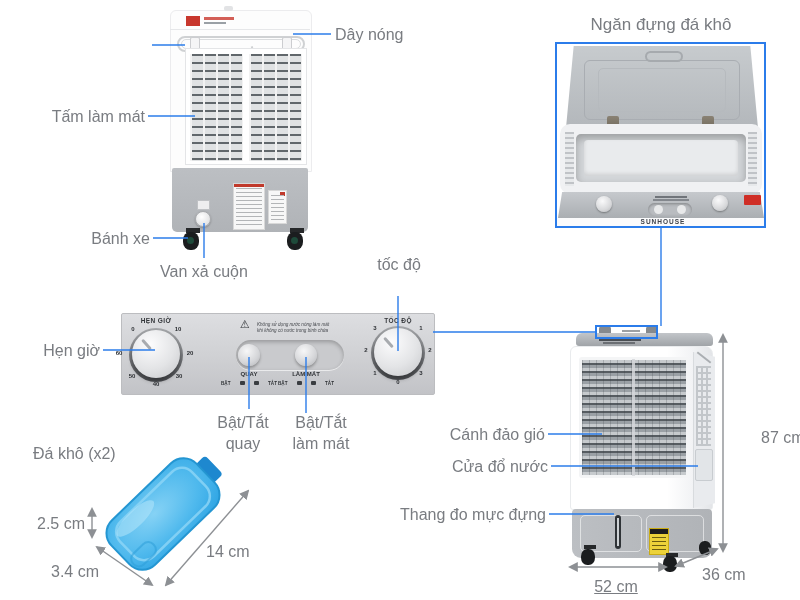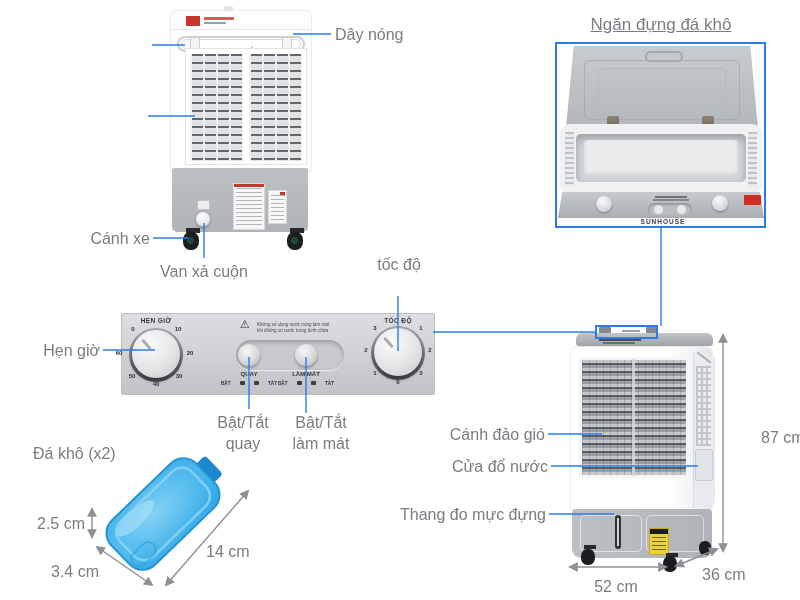--- a/index.html
+++ b/index.html
@@ -252,24 +252,25 @@
       <line x1="723" y1="335" x2="723" y2="551" marker-start="url(#ah)" marker-end="url(#ah)"></line>
       <line x1="570" y1="567" x2="666" y2="567" marker-start="url(#ah)" marker-end="url(#ah)"></line>
       <line x1="676" y1="566" x2="717" y2="549" marker-start="url(#ah)" marker-end="url(#ah)"></line>
       <line x1="92" y1="509" x2="92" y2="537" marker-start="url(#ah)" marker-end="url(#ah)"></line>
       <line x1="97" y1="547" x2="152" y2="585" marker-start="url(#ah)" marker-end="url(#ah)"></line>
       <line x1="248" y1="491" x2="166" y2="585" marker-start="url(#ah)" marker-end="url(#ah)"></line>
     </g>
   </svg>
 
   <div class="lbl" style="left:335px;top:24px;">Dây nóng</div>
-  <div class="lbl r" style="right:650px;top:228px;">Cánh xe</div>
+  <div class="lbl r" style="right:655px;top:106px;">Tấm làm mát</div>
+  <div class="lbl r" style="right:650px;top:228px;">Bánh xe</div>
   <div class="lbl c" style="left:129px;top:261px;width:150px;">Van xả cuộn</div>
 
-  <div class="lbl c" style="left:561px;top:14px;width:200px;font-size:17px;text-decoration:underline;">Ngăn đựng đá khô</div>
+  <div class="lbl c" style="left:561px;top:14px;width:200px;font-size:17px;">Ngăn đựng đá khô</div>
 
   <div class="lbl r" style="right:700px;top:340px;">Hẹn giờ</div>
   <div class="lbl c" style="left:349px;top:254px;width:100px;">
     <div>tốc độ</div>
   </div>
   <div class="lbl c" style="left:203px;top:412px;width:80px;">
     <div>Bật/Tắt</div>
     <div>quay</div>
   </div>
   <div class="lbl c" style="left:276px;top:412px;width:90px;">
@@ -279,16 +280,16 @@
 
   <div class="lbl" style="left:33px;top:443px;">Đá khô (x2)</div>
   <div class="lbl r" style="right:715px;top:513px;">2.5 cm</div>
   <div class="lbl c" style="left:35px;top:561px;width:80px;">3.4 cm</div>
   <div class="lbl" style="left:206px;top:541px;">14 cm</div>
 
   <div class="lbl r" style="right:252px;top:456px;">Cửa đổ nước</div>
   <div class="lbl r" style="right:255px;top:424px;">Cánh đảo gió</div>
   <div class="lbl r" style="right:254px;top:504px;">Thang đo mực đựng</div>
   <div class="lbl" style="left:737px;top:427px;margin-left:24px;">87 cm</div>
-  <div class="lbl c" style="left:588px;top:576px;width:56px;">52 cm</div>
+  <div class="lbl c" style="left:588px;top:576px;width:56px;text-decoration:underline;">52 cm</div>
   <div class="lbl" style="left:702px;top:564px;">36 cm</div>
 
 </div>
 
 </body></html>

